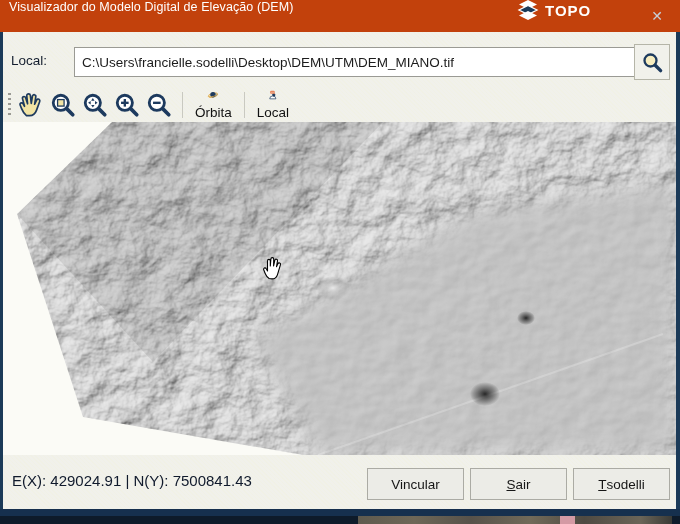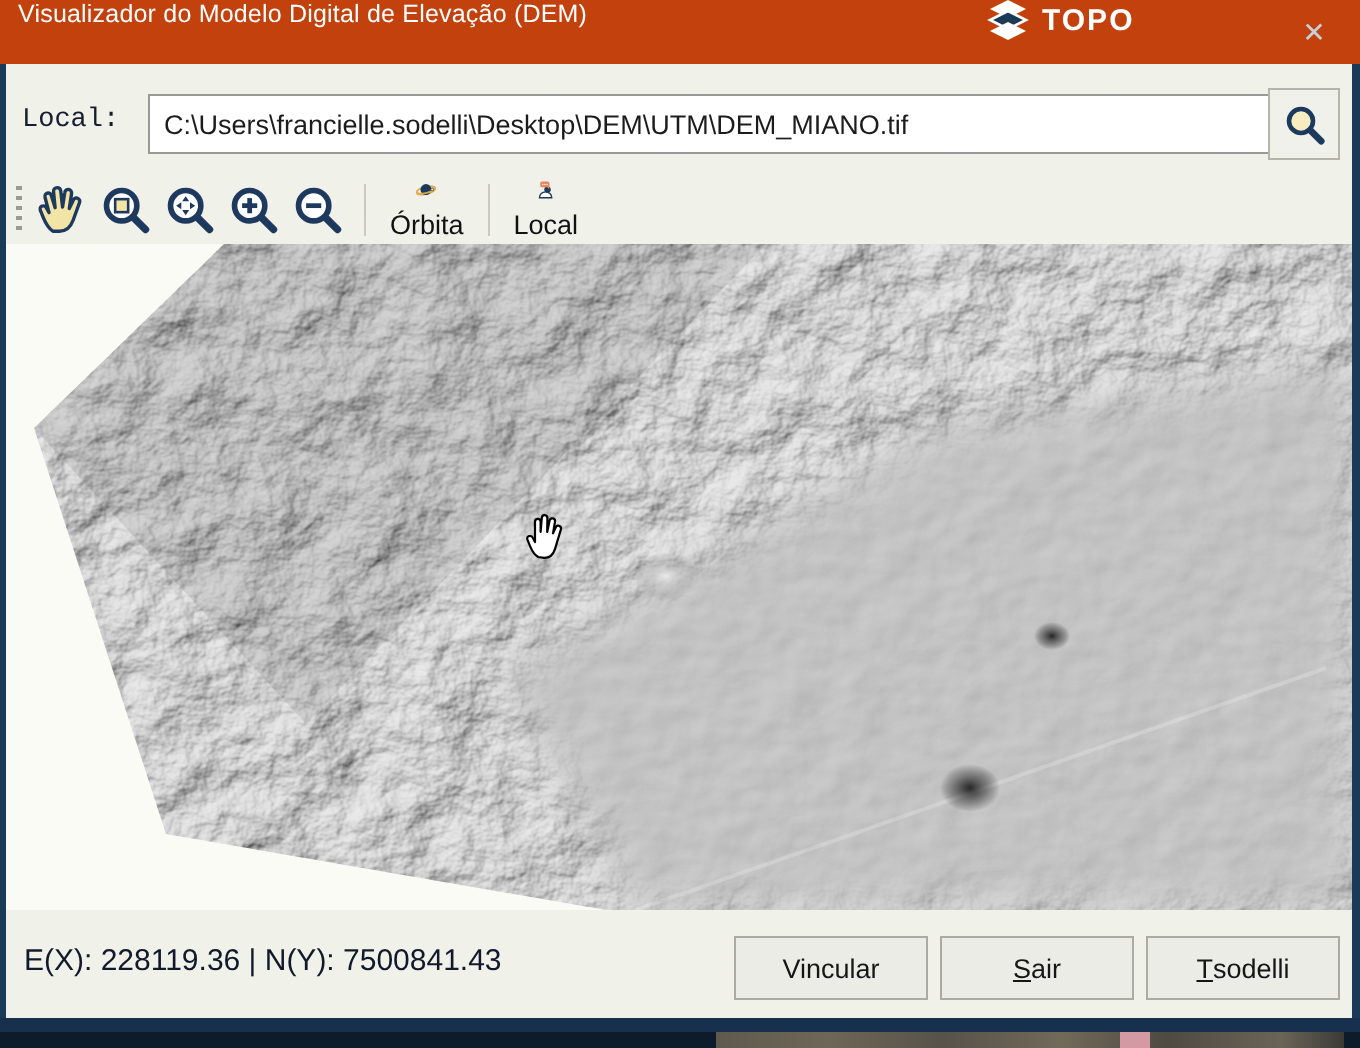--- a/index.html
+++ b/index.html
@@ -7,35 +7,35 @@
     width:680px;height:524px;position:relative;overflow:hidden;
     font-family:"Liberation Sans",sans-serif;background:#0e1b2a;
     -webkit-font-smoothing:antialiased;
   }
   
   .titlebar{
     position:absolute;top:0;left:0;width:680px;height:32px;
     background:#c2410c;color:#fff;display:flex;align-items:flex-start;
   }
   .title-text{margin-left:9px;font-size:12.5px;letter-spacing:.1px;}
-  .brand{position:absolute;left:492px;top:0;height:20px;display:flex;align-items:center;gap:5px;}
+  .brand{position:absolute;left:516px;top:0;height:20px;display:flex;align-items:center;gap:5px;}
   .brand-name{color:#fff;font-weight:bold;font-size:15px;letter-spacing:1px;}
   .close-btn{
     position:absolute;right:8px;top:0;width:30px;height:32px;display:flex;
     align-items:center;justify-content:center;color:#c7d0d9;font-size:14px;cursor:default;
   }
   
   .app-body{
     position:absolute;top:32px;left:0;width:680px;height:477px;
     background:#f1f1eb;border-left:3px solid #1b3a58;border-right:4px solid #1b3a58;
     box-sizing:border-box;
     background-image:repeating-linear-gradient(45deg, rgba(240,240,150,.06) 0 1px, transparent 1px 3px);
   }
   
-  .path-label{position:absolute;left:8px;top:21px;font-size:13.5px;color:#141e2e;font-family:Liberation Mono, monospace;}
+  .path-label{position:absolute;left:8px;top:21px;font-size:13.5px;color:#141e2e;}
   .path-input{
     position:absolute;left:49px;top:15px;width:579px;height:30px;box-sizing:border-box;
     border:1px solid #9a9a94;background:#fff;font-family:"Liberation Sans",sans-serif;
     font-size:13.5px;color:#1c1c1c;padding:0 7px;outline:none;margin-left:22px;
   }
   .search-btn{
     position:absolute;left:631px;top:12px;width:36px;height:36px;box-sizing:border-box;
     border:1px solid #b5b5a8;background:#f1f1eb;display:flex;align-items:center;justify-content:center;
     padding:0;
   }
@@ -214,21 +214,21 @@
         <ellipse cx="330" cy="166" rx="17" ry="12" fill="url(#mound)"></ellipse>
       </g>
     </svg>
 
     <svg class="hand-cursor" width="20" height="24" viewBox="0 0 20 24">
       <path d="M7.1,22.5 C5.3,21.5 4.2,19.8 3.3,17.7 L1.7,13.8 C1.3,12.8 2.0,11.9 2.9,11.9 C3.5,11.9 4.1,12.2 4.4,12.9 L5.5,15 L5.5,4.9 C5.5,4.0 6.1,3.4 6.9,3.4 C7.7,3.4 8.3,4.0 8.3,4.9 L8.3,9.9 L8.9,2.9 C9.0,2.1 9.6,1.5 10.4,1.6 C11.2,1.7 11.7,2.3 11.7,3.1 L11.6,10 L12.8,4.3 C13.0,3.5 13.7,3.0 14.5,3.2 C15.2,3.4 15.7,4.1 15.5,4.9 L14.5,10.7 L15.9,7.7 C16.2,7.0 17.0,6.7 17.7,7.0 C18.4,7.3 18.7,8.1 18.4,8.9 L15.4,18.8 C14.5,21.6 12.5,22.9 10.1,22.9 Z" fill="#ffffff" stroke="#000000" stroke-width="1.1" stroke-linejoin="round"></path>
     </svg>
   </div>
 
   <div class="statusbar">
-    <span class="coords">E(X): 228119.36 | N(Y): 7500841.43</span>
+    <span class="coords">E(X): 429024.91 | N(Y): 7500841.43</span>
     <div class="footer-btns">
       <button class="footer-btn">
         <span class="u"></span>
           <span>Vincular</span>
       </button>
       <button class="footer-btn">
         <span class="u">S</span>
           <span>air</span>
       </button>
       <button class="footer-btn">

